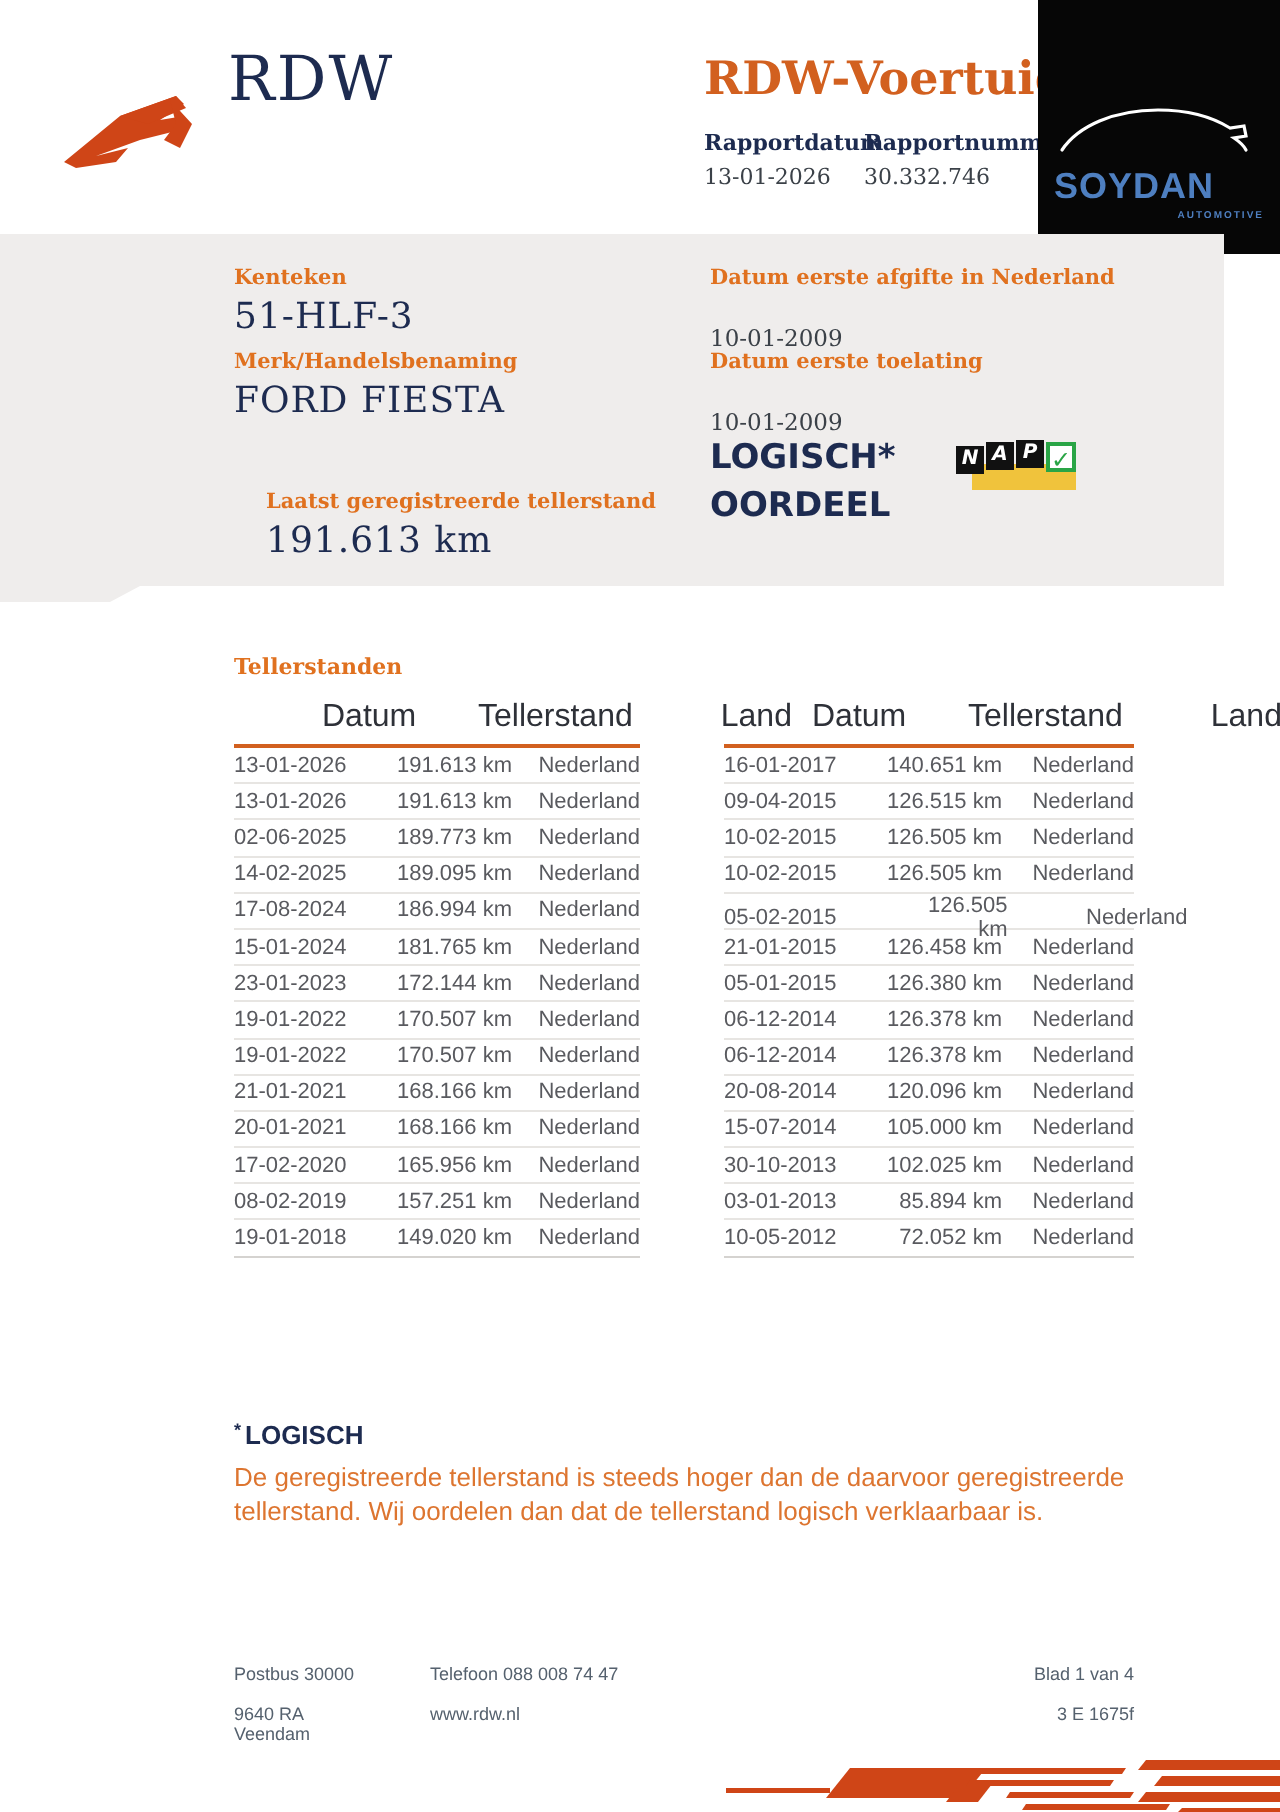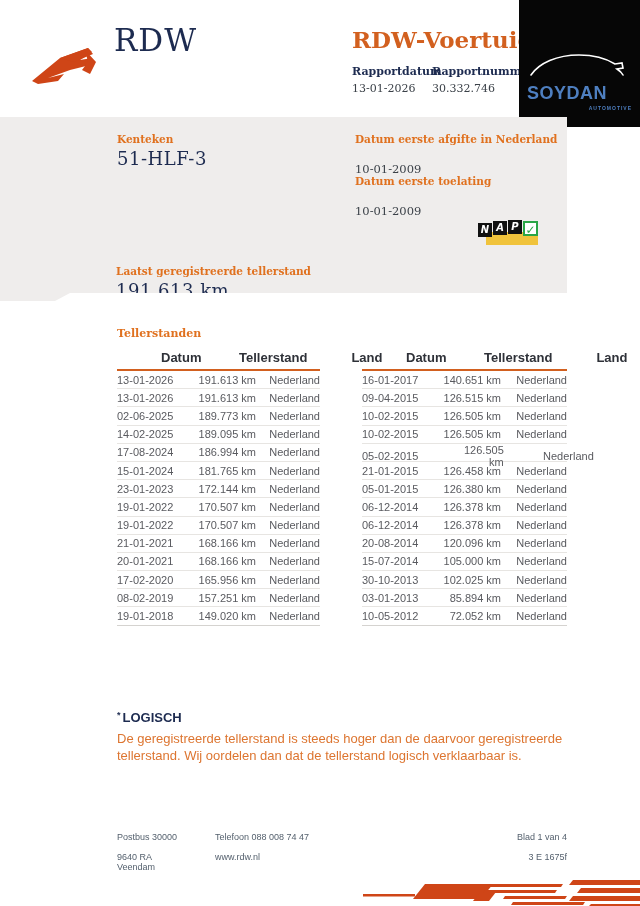--- a/index.html
+++ b/index.html
@@ -19,21 +19,21 @@
   .meta-label{font-size:11px;font-weight:bold;color:#1d2b50;}
   .meta-value{font-size:11px;color:#3b4148;margin-top:4px;}
   .dealer-box{position:absolute;right:0;top:0;width:121px;height:127px;background:#060606;}
   .dealer-inner{position:absolute;left:8px;top:51px;width:105px;}
   .dealer-name{font-size:18px;font-weight:bold;color:#4e7fc0;letter-spacing:.5px;
         font-family:"Liberation Sans",sans-serif;margin-top:2px;}
   .dealer-sub{font-size:5px;font-weight:bold;color:#4e7fc0;letter-spacing:1px;text-align:right;
         font-family:"Liberation Sans",sans-serif;margin-top:1px;}
 
   
-  .panel{position:absolute;left:0;top:117px;width:567px;height:184px;background:#efedec;
+  .panel{position:absolute;left:0;top:117px;width:612px;height:184px;background:#efedec;
          clip-path:polygon(0 0,100% 0,100% 176px,70px 176px,55px 184px,0 184px);}
   .field{position:absolute;}
   .f-label{font-size:10.5px;font-weight:bold;color:#e0711f;}
   .f-value-lg{font-size:18px;color:#1d2b50;margin-top:3px;letter-spacing:.5px;}
   .f-value-sm{font-size:11.5px;color:#3b4148;margin-top:17px;}
   .oordeel{position:absolute;left:355px;top:100px;font-family:"DejaVu Sans",sans-serif;
         font-weight:bold;font-size:17px;color:#1d2b50;line-height:24px;}
   .nap{position:absolute;left:478px;top:103px;width:62px;height:30px;}
   .nap-yellow{position:absolute;left:8px;top:12px;width:52px;height:13px;background:#f0c33c;}
   .nap-letter{position:absolute;width:14px;height:14px;background:#111;color:#fff;
@@ -45,21 +45,21 @@
 
   
   .tables-section{position:absolute;left:117px;top:327px;width:450px;
         font-family:"Liberation Sans",sans-serif;}
   .tables-title{font-size:11px;font-weight:bold;color:#e0711f;
         font-family:"DejaVu Serif",serif;margin-bottom:7px;}
   .tables-wrap{display:flex;gap:42px;}
   .ttable{width:203px;}
   .thead{display:grid;grid-template-columns:78px 1fr 64px;padding:3px 0 4px 0;
         border-bottom:2px solid #d2601f;}
-  .thead span{font-size:13px;font-weight:bold;color:#2e3138;padding-left:44px;}
+  .thead span{font-size:16px;font-weight:normal;color:#2e3138;padding-left:44px;}
   .trow{display:grid;grid-template-columns:78px 1fr 64px;height:17.2px;align-items:center;
         border-bottom:1px solid #e7e5e2;}
   .trow:last-child{border-bottom:1px solid #d5d3d0;}
   .tc{font-size:11px;color:#595a5f;}
   .c1,.thead .h1{text-align:right;}
   .c2,.thead .h2{text-align:right;}
 
   
   .footnote{position:absolute;left:117px;top:710px;width:475px;
         font-family:"Liberation Sans",sans-serif;}
@@ -114,31 +114,39 @@
       <div class="dealer-name">SOYDAN</div>
       <div class="dealer-sub">AUTOMOTIVE</div>
     </div>
   </div>
 
   <div class="panel">
     <div class="field" style="left:117px;top:16px;">
       <div class="f-label">Kenteken</div>
       <div class="f-value-lg">51-HLF-3</div>
     </div>
-    <div class="field" style="left:116px;top:128px;margin-top:20px;">
+    <div class="field" style="left:117px;top:58px;">
+      <div class="f-label">Merk/Handelsbenaming</div>
+      <div class="f-value-lg">FORD FIESTA</div>
+    </div>
+    <div class="field" style="left:133px;top:128px;">
       <div class="f-label">Laatst geregistreerde tellerstand</div>
       <div class="f-value-lg">191.613 km</div>
     </div>
     <div class="field" style="left:355px;top:16px;">
       <div class="f-label">Datum eerste afgifte in Nederland</div>
       <div class="f-value-sm">10-01-2009</div>
     </div>
     <div class="field" style="left:355px;top:58px;">
       <div class="f-label">Datum eerste toelating</div>
       <div class="f-value-sm">10-01-2009</div>
+    </div>
+    <div class="oordeel">
+      <div>LOGISCH*</div>
+      <div>OORDEEL</div>
     </div>
     <div class="nap">
       <div class="nap-yellow"></div>
       <span class="nap-letter" style="left:0;top:3px;">N</span>
       <span class="nap-letter" style="left:15px;top:1px;">A</span>
       <span class="nap-letter" style="left:30px;top:0;">P</span>
       <span class="nap-check">✓</span>
     </div>
   </div>
 

